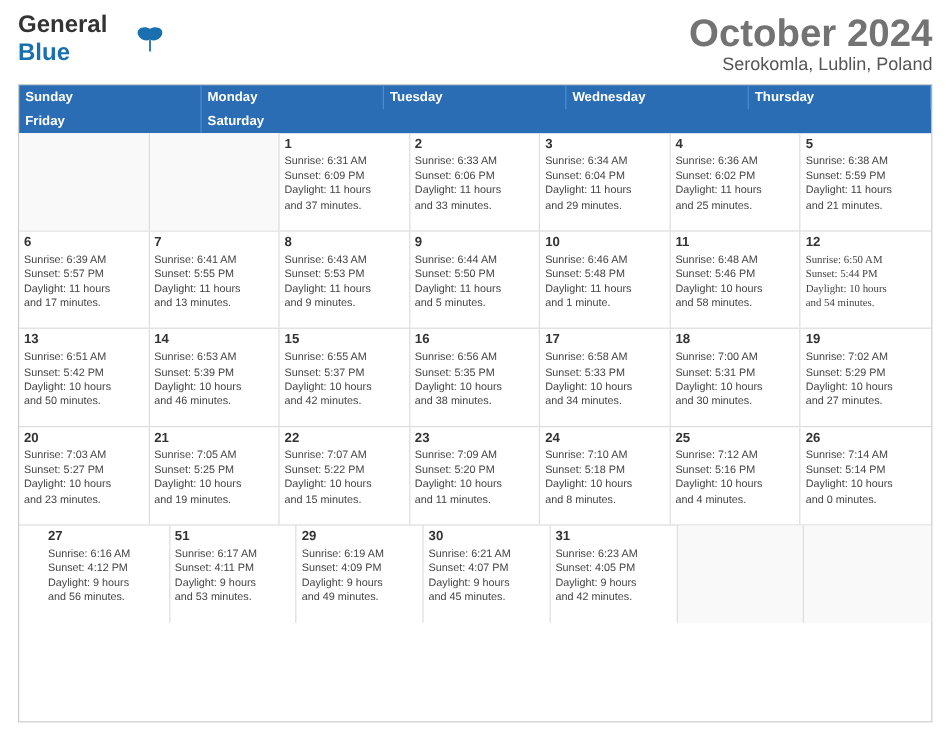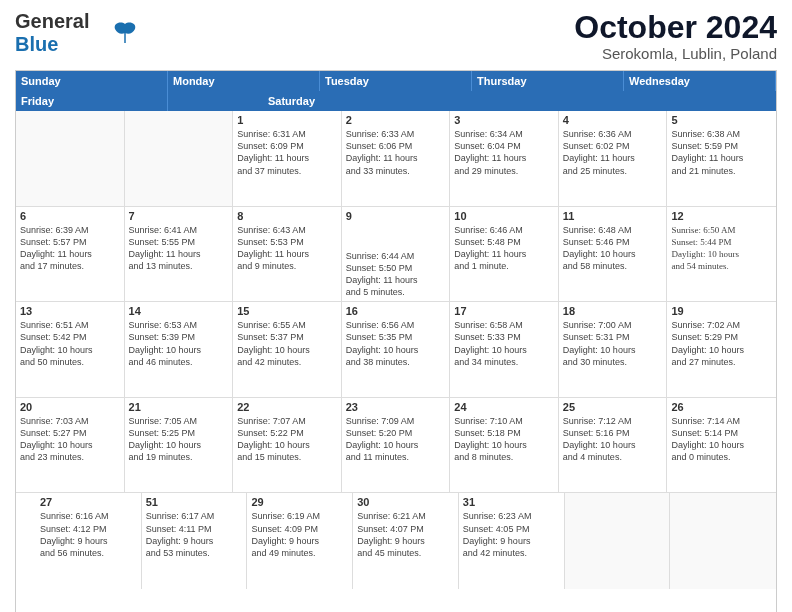--- a/index.html
+++ b/index.html
@@ -32,21 +32,21 @@
       display: flex;
       align-items: center;
       gap: 22px;
     }
     .title-area {
       text-align: right;
     }
     .month-title {
       font-size: 32px;
       font-weight: bold;
-      color: #0f172a;
+      color: #737373;
       line-height: 1.1;
     }
     .location {
       font-size: 15px;
       color: #555;
     }
     .calendar {
       flex: 1;
       display: flex;
       flex-direction: column;
@@ -58,21 +58,21 @@
       background: #2a6db5;
     }
     .cal-header-cell {
       color: #fff;
       font-size: 11px;
       font-weight: bold;
       text-align: left;
       padding: 4px 5px;
       border-right: 1px solid #4a8dd5;
     }
-    .cal-header-cell:last-child { border-right: none; text-align: right; }
+    .cal-header-cell:last-child { border-right: none; }
     .cal-body {
       flex: 1;
       display: grid;
       grid-template-rows: repeat(6, 1fr);
     }
     .cal-week {
       display: grid;
       grid-template-columns: repeat(7, 1fr);
       border-bottom: 1px solid #ddd;
     }
@@ -120,22 +120,22 @@
       <div class="month-title">October 2024</div>
       <div class="location">Serokomla, Lublin, Poland</div>
     </div>
   </div>
 
   <div class="calendar">
     <div class="cal-header">
     <div class="cal-header-cell">Sunday</div>
         <div class="cal-header-cell">Monday</div>
         <div class="cal-header-cell">Tuesday</div>
+        <div class="cal-header-cell">Wednesday</div>
         <div class="cal-header-cell">Thursday</div>
-        <div class="cal-header-cell">Wednesday</div>
         <div class="cal-header-cell">Friday</div>
         <div class="cal-header-cell">Saturday</div>
       </div>
     <div class="cal-body">
     <div class="cal-week">
           <div class="cal-cell empty"></div>
           <div class="cal-cell empty"></div>
           <div class="cal-cell">
             <div class="day-num">1</div>
             <div class="day-info" style="white-space: pre-line;">Sunrise: 6:31 AM
@@ -189,21 +189,21 @@
           </div>
           <div class="cal-cell">
             <div class="day-num">8</div>
             <div class="day-info" style="white-space: pre-line;">Sunrise: 6:43 AM
 Sunset: 5:53 PM
 Daylight: 11 hours
 and 9 minutes.</div>
           </div>
           <div class="cal-cell">
             <div class="day-num">9</div>
-            <div class="day-info" style="white-space: pre-line; margin-top: 28px;">Sunrise: 6:44 AM
+            <div class="day-info" style="white-space: pre-line;">Sunrise: 6:44 AM
 Sunset: 5:50 PM
 Daylight: 11 hours
 and 5 minutes.</div>
           </div>
           <div class="cal-cell">
             <div class="day-num">10</div>
             <div class="day-info" style="white-space: pre-line;">Sunrise: 6:46 AM
 Sunset: 5:48 PM
 Daylight: 11 hours
 and 1 minute.</div>

